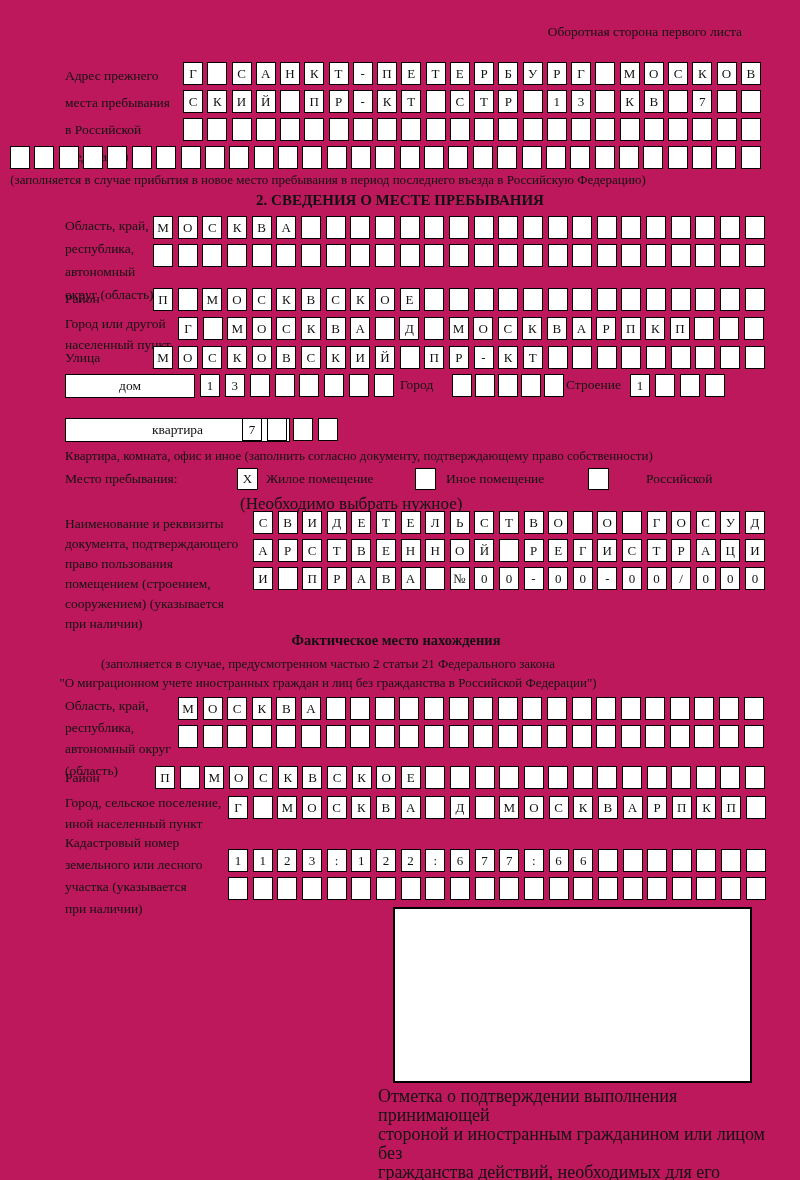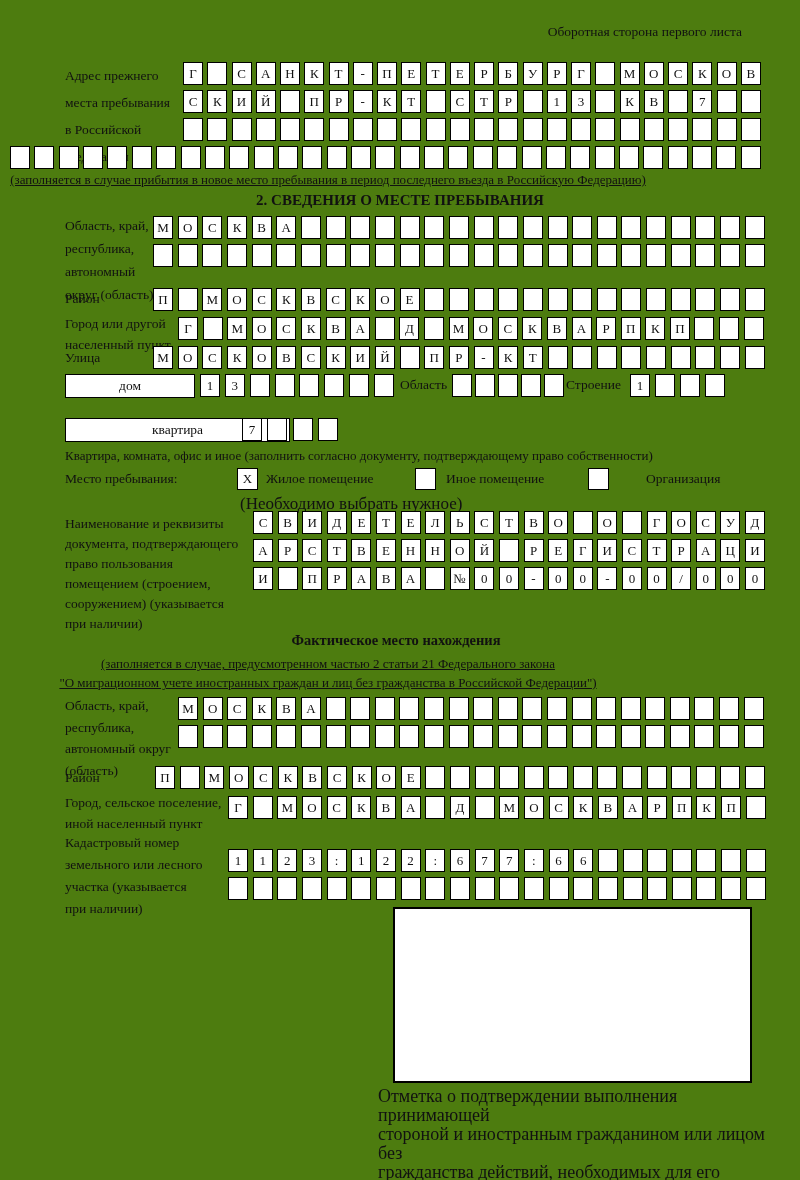--- a/index.html
+++ b/index.html
@@ -1,38 +1,38 @@
 <!DOCTYPE html>
 <html><head>
 <meta charset="utf-8">
 <style>
   html,body{margin:0;padding:0;background:#fff;}
   .page{
-    position:relative;width:800px;height:1180px;background:#4d7c0f;overflow:hidden;
+    position:relative;width:800px;height:1180px;background:#be185d;overflow:hidden;
     font-family:"Liberation Serif","DejaVu Serif",serif;color:#111;
   }
   .hdr{position:absolute;top:24px;right:58px;font-size:13.5px;}
   .lbl{position:absolute;font-size:13.5px;}
   .lbl div{white-space:nowrap;}
   .cr{position:absolute;display:flex;justify-content:space-between;}
   .cell{
     width:20px;height:23px;box-sizing:border-box;border:1.7px solid #000;
     display:flex;align-items:center;justify-content:center;
     font-size:13px;background:#fff;flex:0 0 20px;
   }
   .bigbox{
     position:absolute;box-sizing:border-box;border:1.7px solid #000;height:24px;
     display:flex;align-items:center;justify-content:center;font-size:13.5px;background:#fff;
   }
   .chk{
     position:absolute;width:21px;height:22px;box-sizing:border-box;border:1.7px solid #000;
     display:flex;align-items:center;justify-content:center;font-size:13px;background:#fff;
   }
   .note{position:absolute;font-size:13px;}
-  .center{left:0;width:656px;text-align:center;text-decoration:underline;}
+  .center{left:0;width:656px;text-align:center;}
   .stitle{position:absolute;left:0;width:800px;text-align:center;font-weight:bold;font-size:15px;}
   .stitle2{position:absolute;left:0;width:792px;text-align:center;font-weight:bold;font-size:14.5px;}
   .smallnote{position:absolute;font-size:17px;}
   .stamp{position:absolute;box-sizing:border-box;border:2px solid #000;background:#fff;}
   .confnote{position:absolute;font-size:18px;text-align:left;line-height:19px;}
   .notelines div{line-height:19px;}
 </style>
 </head>
 <body>
 
@@ -315,21 +315,21 @@
   <div class="cr" style="left:200px;top:374px;width:194px">
       <span class="cell">1</span>
       <span class="cell">3</span>
       <span class="cell"></span>
       <span class="cell"></span>
       <span class="cell"></span>
       <span class="cell"></span>
       <span class="cell"></span>
       <span class="cell"></span>
     </div>
-  <div class="lbl" style="left:400px;top:377px">Область</div>
+  <div class="lbl" style="left:400px;top:377px">Город</div>
   <div class="cr" style="left:452px;top:374px;width:112px">
       <span class="cell"></span>
       <span class="cell"></span>
       <span class="cell"></span>
       <span class="cell"></span>
       <span class="cell"></span>
     </div>
   <div class="lbl" style="left:566px;top:377px">Строение</div>
   <div class="cr" style="left:630px;top:374px;width:95px">
       <span class="cell">1</span>
@@ -346,21 +346,21 @@
       <span class="cell"></span>
     </div>
   <div class="note" style="left:65px;top:448px">Квартира, комната, офис и иное (заполнить согласно документу, подтверждающему право собственности)</div>
 
   <div class="lbl" style="left:65px;top:471px">Место пребывания:</div>
   <div class="chk" style="left:237px;top:468px">X</div>
   <div class="lbl" style="left:266px;top:471px">Жилое помещение</div>
   <div class="chk" style="left:415px;top:468px"></div>
   <div class="lbl" style="left:446px;top:471px">Иное помещение</div>
   <div class="chk" style="left:588px;top:468px"></div>
-  <div class="lbl" style="left:646px;top:471px">Организация</div>
+  <div class="lbl" style="left:646px;top:471px">Российской</div>
   <div class="smallnote" style="left:240px;top:494px">(Необходимо выбрать нужное)</div>
 
   <div class="lbl" style="left:65px;top:514px;line-height:20px">
       <div>Наименование и реквизиты</div>
       <div>документа, подтверждающего</div>
       <div>право пользования</div>
       <div>помещением (строением,</div>
       <div>сооружением) (указывается</div>
       <div>при наличии)</div>
     </div>

